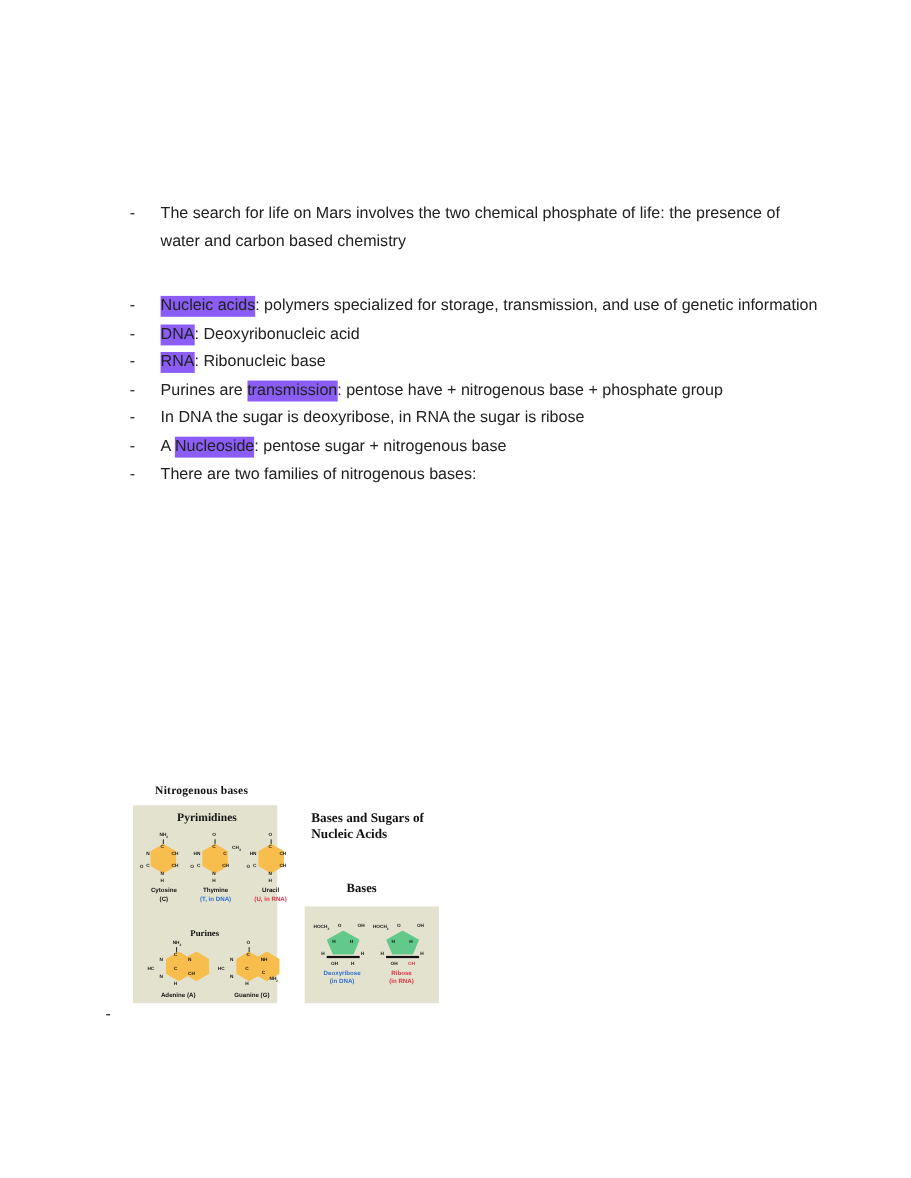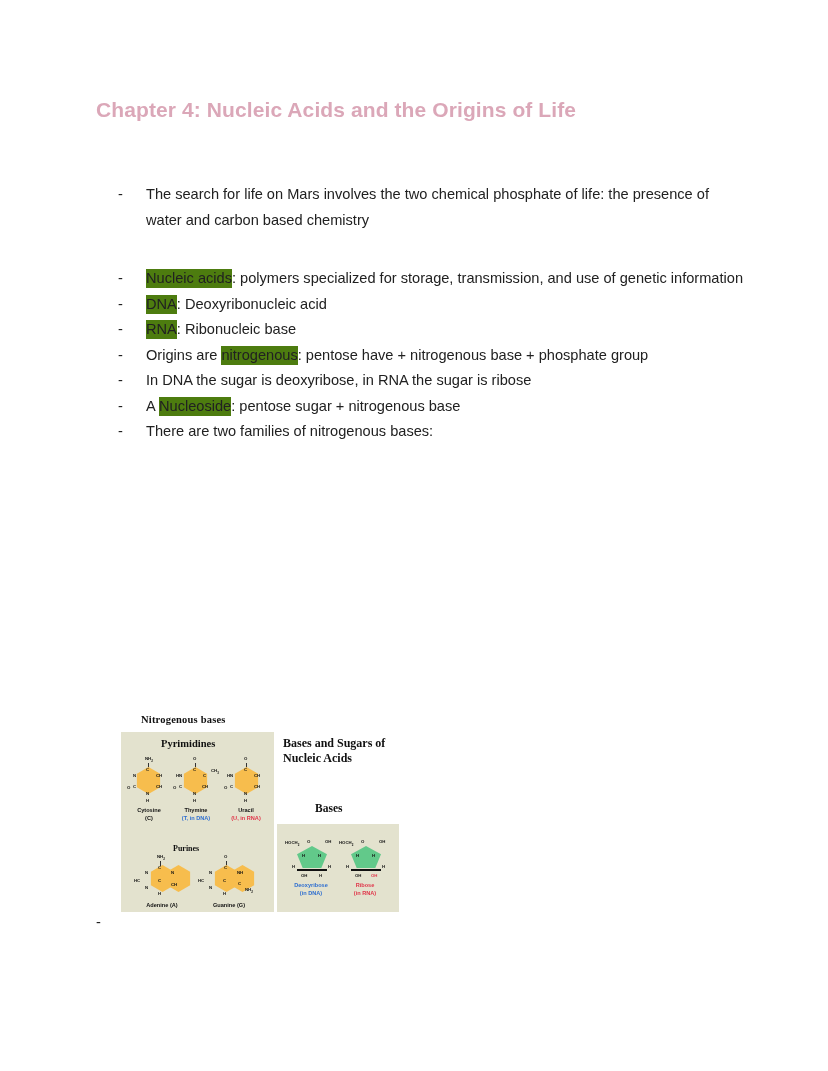--- a/index.html
+++ b/index.html
@@ -73,21 +73,21 @@
     text-decoration: underline;
     text-underline-offset: 3px;
     margin-top: 31px;
     white-space: nowrap;
   }
 
   .list-main { margin-top: 33px; }
 
   
   .hl {
-    background: #4d7c0f;
+    background: #8b5cf6;
     padding: 1px 0 2px 0;
   }
 
   
   .subbullet {
     font-size: 14.6px;
     line-height: 25.5px;
     color: #212121;
     padding-left: 50px;
   }
@@ -115,21 +115,21 @@
     font-family: "Liberation Serif", serif;
     font-weight: bold;
     font-size: 10.5px;
     color: #111;
     letter-spacing: 0.2px;
   }
   .panel-bases {
     position: absolute;
     left: 2px;
     top: 18px;
-    width: 153px;
+    width: 131px;
     height: 180px;
     background: #e3e2ce;
   }
   .panel-sugars {
     position: absolute;
     left: 158px;
     top: 110px;
     width: 122px;
     height: 88px;
     background: #e3e2ce;
@@ -218,21 +218,20 @@
     top: 914px;
     font-size: 14.6px;
     color: #212121;
   }
 </style>
 </head>
 <body>
 
 <div class="page">
 
-  <div class="chapter-title">Chapter 4: Nucleic Acids and the Origins of Life</div>
 
   <div class="content">
 
     <div class="bullet group-intro">
       <span class="dash">-</span>
       <span class="btext">The search for life on Mars involves the two chemical phosphate of life: the presence of water and carbon based chemistry</span>
     </div>
 
 
     <div class="list-main">
@@ -247,21 +246,21 @@
         <span class="btext"><span class="hl">DNA</span><span>: Deoxyribonucleic acid</span></span>
       </div>
 
       <div class="bullet">
         <span class="dash">-</span>
         <span class="btext"><span class="hl">RNA</span><span>: Ribonucleic base</span></span>
       </div>
 
       <div class="bullet">
         <span class="dash">-</span>
-        <span class="btext"><span>Origins are </span><span class="hl">nitrogenous</span><span>: pentose have + nitrogenous base + phosphate group</span></span>
+        <span class="btext"><span>Purines are </span><span class="hl">transmission</span><span>: pentose have + nitrogenous base + phosphate group</span></span>
       </div>
 
       <div class="bullet">
         <span class="dash">-</span>
         <span class="btext">In DNA the sugar is deoxyribose, in RNA the sugar is ribose</span>
       </div>
 
       <div class="bullet">
         <span class="dash">-</span>
         <span class="btext"><span>A </span><span class="hl">Nucleoside</span><span>: pentose sugar + nitrogenous base</span></span>

